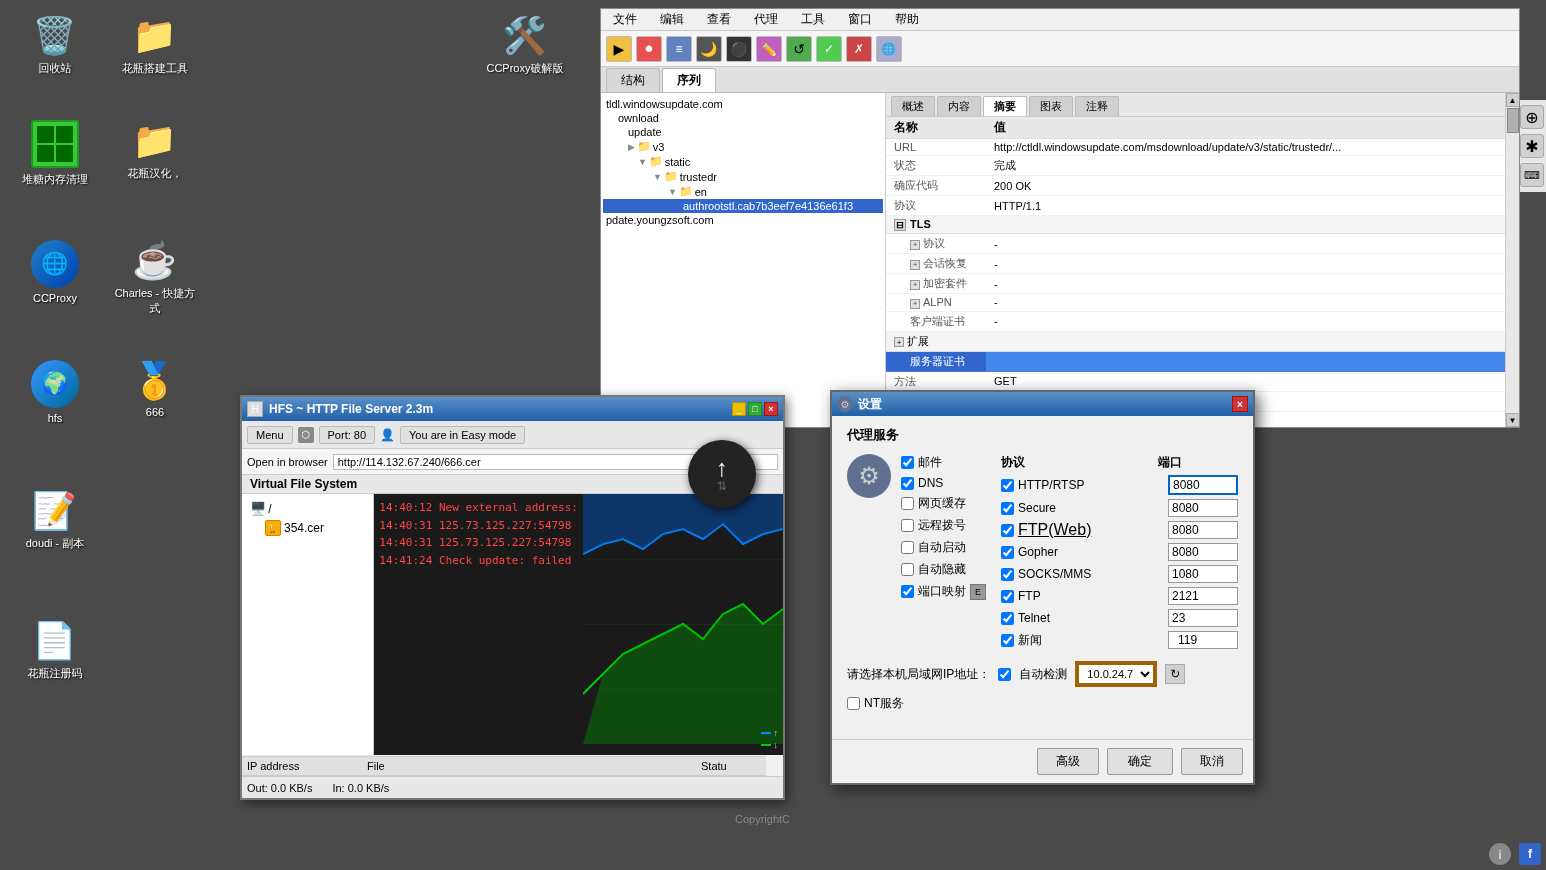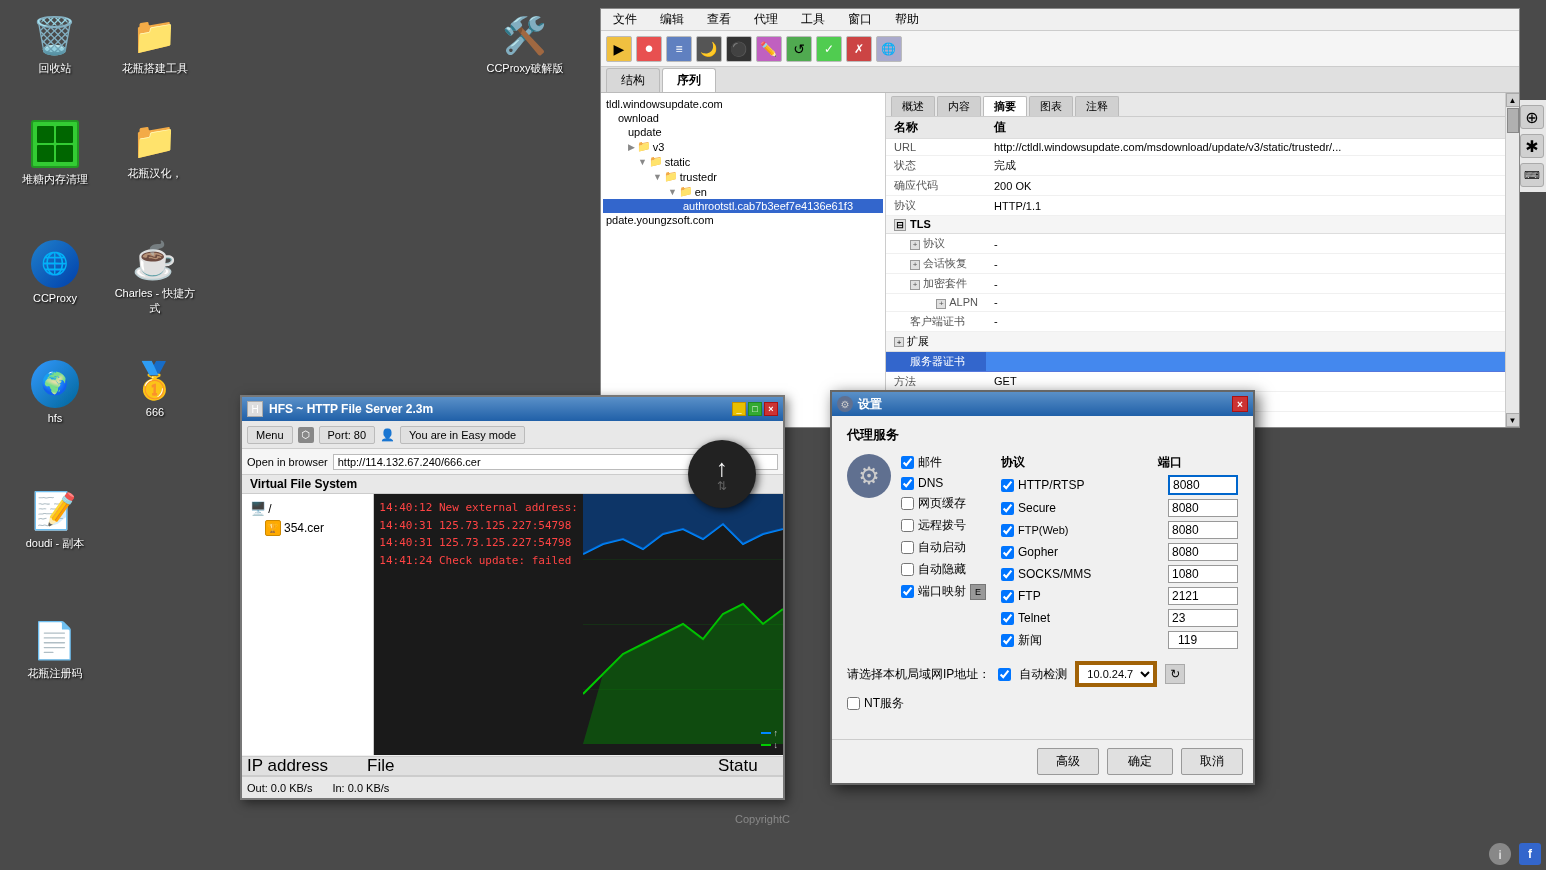--- a/index.html
+++ b/index.html
@@ -118,21 +118,21 @@
             <td style="padding:2px 8px 2px 24px;border-bottom:1px solid #f0f0f0;color:#555;font-size:11px;">
               <span style="width:10px;height:10px;background:#e0e0e0;border:1px solid #999;display:inline-flex;align-items:center;justify-content:center;font-size:8px;margin-right:3px;">+</span>会话恢复</td>
             <td style="padding:2px 8px;border-bottom:1px solid #f0f0f0;font-size:11px;">-</td>
           </tr>
           <tr>
             <td style="padding:2px 8px 2px 24px;border-bottom:1px solid #f0f0f0;color:#555;font-size:11px;">
               <span style="width:10px;height:10px;background:#e0e0e0;border:1px solid #999;display:inline-flex;align-items:center;justify-content:center;font-size:8px;margin-right:3px;">+</span>加密套件</td>
             <td style="padding:2px 8px;border-bottom:1px solid #f0f0f0;font-size:11px;">-</td>
           </tr>
           <tr>
-            <td style="padding:2px 8px 2px 24px;border-bottom:1px solid #f0f0f0;color:#555;font-size:11px;text-align:right;">
+            <td style="padding:2px 8px 2px 24px;border-bottom:1px solid #f0f0f0;color:#555;font-size:11px;">
               <span style="width:10px;height:10px;background:#e0e0e0;border:1px solid #999;display:inline-flex;align-items:center;justify-content:center;font-size:8px;margin-right:3px;">+</span>ALPN</td>
             <td style="padding:2px 8px;border-bottom:1px solid #f0f0f0;font-size:11px;">-</td>
           </tr>
           <tr>
             <td style="padding:2px 8px 2px 24px;border-bottom:1px solid #f0f0f0;color:#555;font-size:11px;">客户端证书</td>
             <td style="padding:2px 8px;border-bottom:1px solid #f0f0f0;font-size:11px;">-</td>
           </tr>
           <tr style="background:#f5f5f5;">
             <td colspan="2" style="padding:2px 8px;border-bottom:1px solid #ddd;font-size:11px;">
               <span style="width:10px;height:10px;background:#e0e0e0;border:1px solid #999;display:inline-flex;align-items:center;justify-content:center;font-size:8px;margin-right:3px;">+</span>扩展</td>
@@ -311,21 +311,21 @@
           </div>
           <div style="display:flex;align-items:center;gap:3px;font-size:9px;color:#ccc;">
             <div style="width:10px;height:2px;background:#00cc00;"></div>
             <span>↓</span>
           </div>
         </div>
       </div>
     </div>
   </div>
 
-  <div style="display:flex;background:#e0e0e0;border-top:1px solid #ccc;border-bottom:1px solid #ccc;font-size:17px;padding:2px 5px;position:absolute;bottom:22px;left:0;right:0;height:20px;align-items:center;">
+  <div style="display:flex;background:#e0e0e0;border-top:1px solid #ccc;border-bottom:1px solid #ccc;font-size:11px;padding:2px 5px;position:absolute;bottom:22px;left:0;right:17px;height:20px;align-items:center;">
     <span style="width:120px;">IP address</span>
     <span style="flex:1;">File</span>
     <span style="width:60px;">Statu</span>
   </div>
 
   <div style="position:absolute;bottom:0;left:0;right:0;display:flex;align-items:center;background:#e8e8e8;border-top:1px solid #ccc;padding:2px 5px;font-size:11px;height:22px;gap:20px;">
     <span>Out: 0.0 KB/s</span>
     <span>In: 0.0 KB/s</span>
   </div>
 </div>
@@ -403,21 +403,21 @@
           <div style="flex:1;display:flex;align-items:center;gap:4px;">
             <input type="checkbox" checked="" style="margin: 0px;">
             <label style="font-size:12px;">Secure</label>
           </div>
           <input type="text" value="8080" style="width: 70px; border: 1px solid rgb(153, 153, 153); padding: 1px 3px; font-size: 12px; background: white;">
         </div>
 
         <div style="display:flex;align-items:center;margin-bottom:4px;">
           <div style="flex:1;display:flex;align-items:center;gap:4px;">
             <input type="checkbox" checked="" style="margin: 0px;">
-            <label style="font-size:11px;">FTP(Web)</label>
+            <label style="font-size:16px;text-decoration:underline;">FTP(Web)</label>
           </div>
           <input type="text" value="8080" style="width: 70px; border: 1px solid rgb(153, 153, 153); padding: 1px 3px; font-size: 12px; background: white;">
         </div>
 
         <div style="display:flex;align-items:center;margin-bottom:4px;">
           <div style="flex:1;display:flex;align-items:center;gap:4px;">
             <input type="checkbox" checked="" style="margin: 0px;">
             <label style="font-size:12px;">Gopher</label>
           </div>
           <input type="text" value="8080" style="width: 70px; border: 1px solid rgb(153, 153, 153); padding: 1px 3px; font-size: 12px; background: white;">

